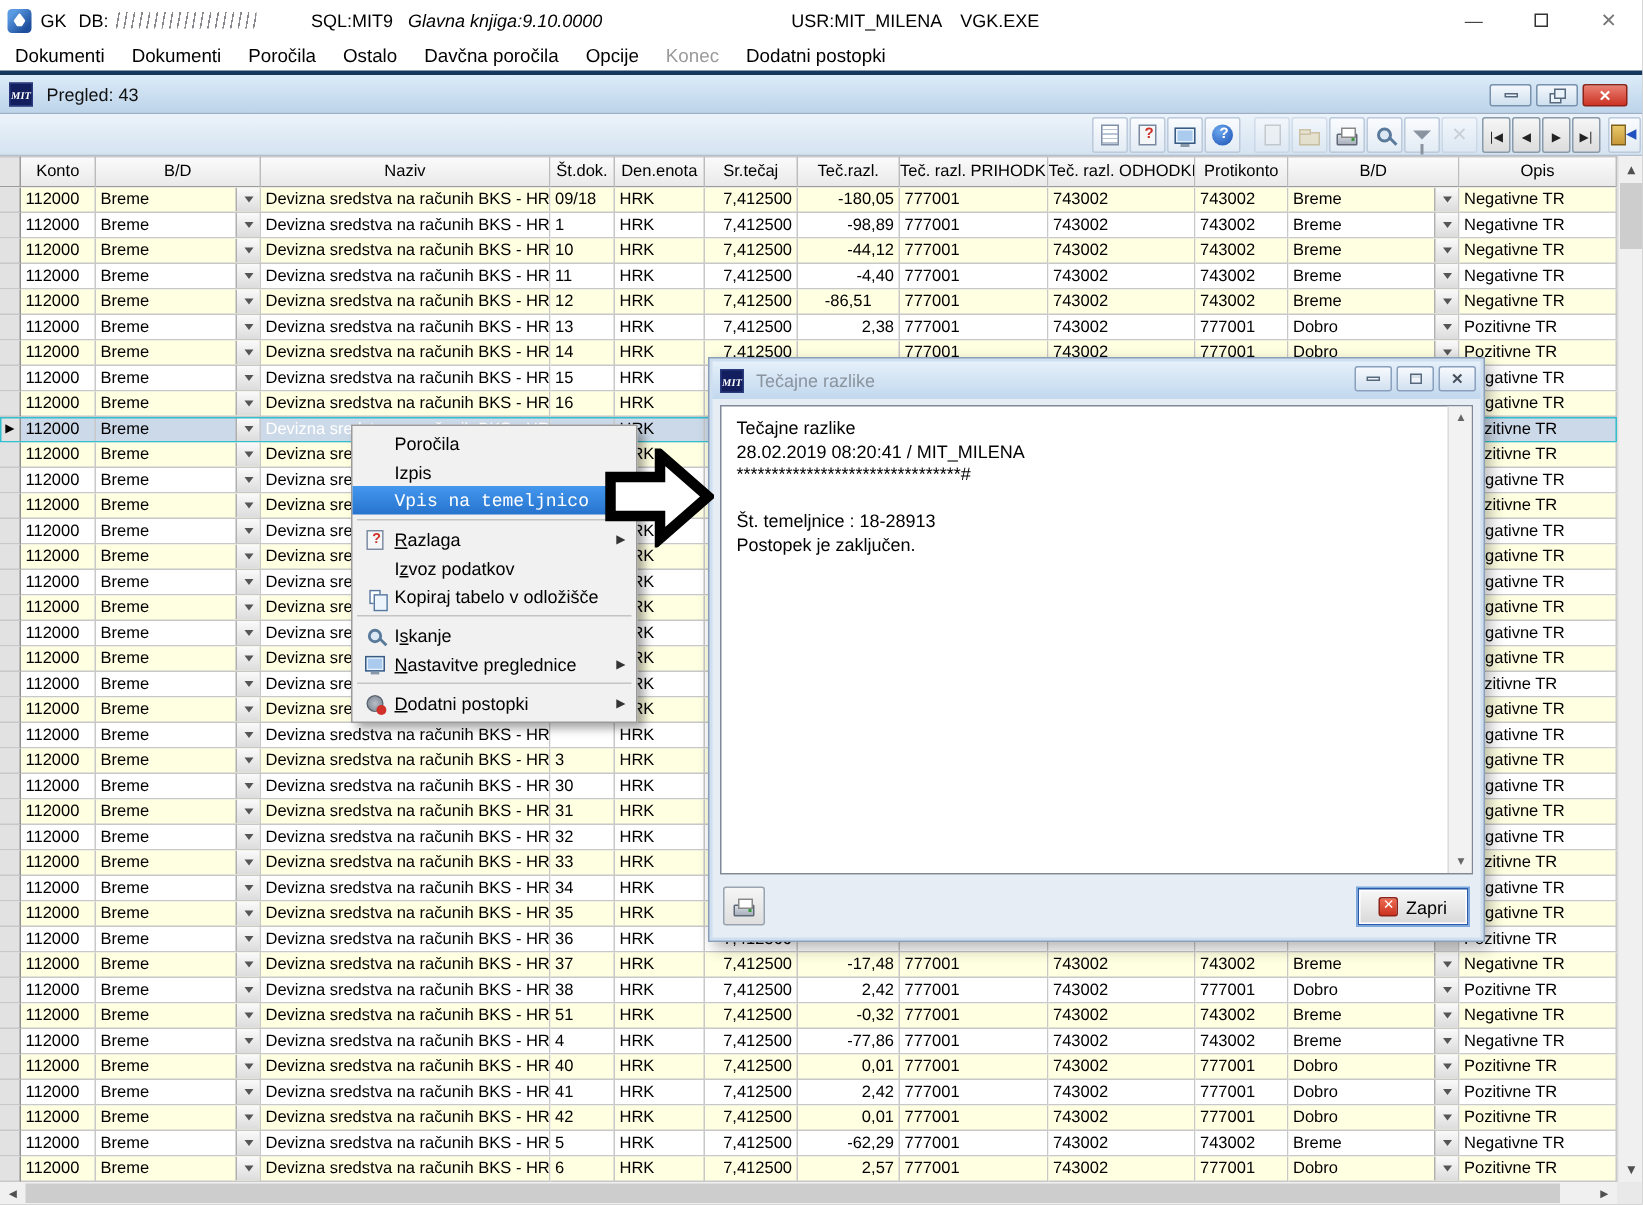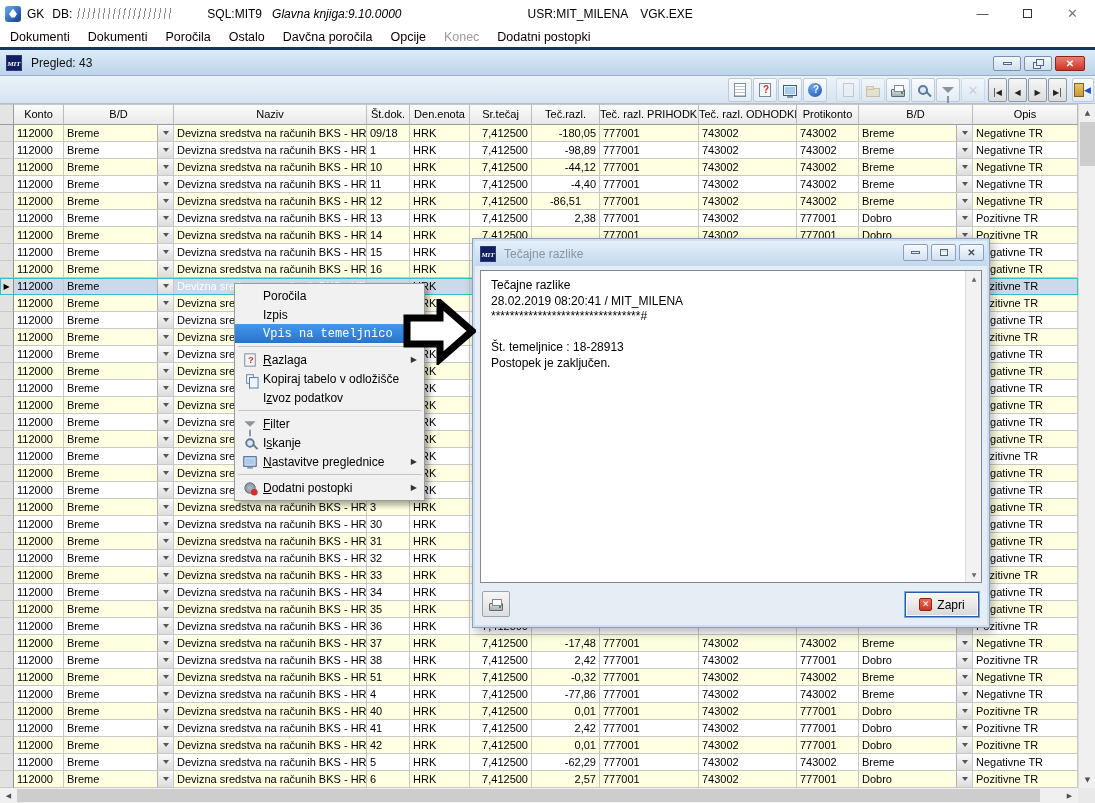--- a/index.html
+++ b/index.html
@@ -907,36 +907,30 @@
       </div>
       <div class="ctx-sep"></div>
       <div class="ctx-item">
         <span class="ctx-icon">
           <span class="icon i-explain-icon"></span>
         </span>
         <span class="ctx-label"><u>R</u>azlaga</span>
         <span class="ctx-sub">▶</span>
       </div>
       <div class="ctx-item">
+        <span class="ctx-icon"></span>
+        <span class="ctx-label">I<u>z</u>voz podatkov</span>
+      </div>
+      <div class="ctx-item">
         <span class="ctx-icon">
           <span class="icon i-copy-icon"></span>
         </span>
         <span class="ctx-label">Kopiraj tabelo v odložišče</span>
       </div>
-      <div class="ctx-item">
-        <span class="ctx-icon"></span>
-        <span class="ctx-label">I<u>z</u>voz podatkov</span>
-      </div>
       <div class="ctx-sep"></div>
-      <div class="ctx-item">
-        <span class="ctx-icon">
-          <span class="icon i-filter-icon"></span>
-        </span>
-        <span class="ctx-label"><u>F</u>ilter</span>
-      </div>
       <div class="ctx-item">
         <span class="ctx-icon">
           <span class="icon i-search-icon"></span>
         </span>
         <span class="ctx-label">I<u>s</u>kanje</span>
       </div>
       <div class="ctx-item">
         <span class="ctx-icon">
           <span class="icon i-grid-settings-icon"></span>
         </span>

